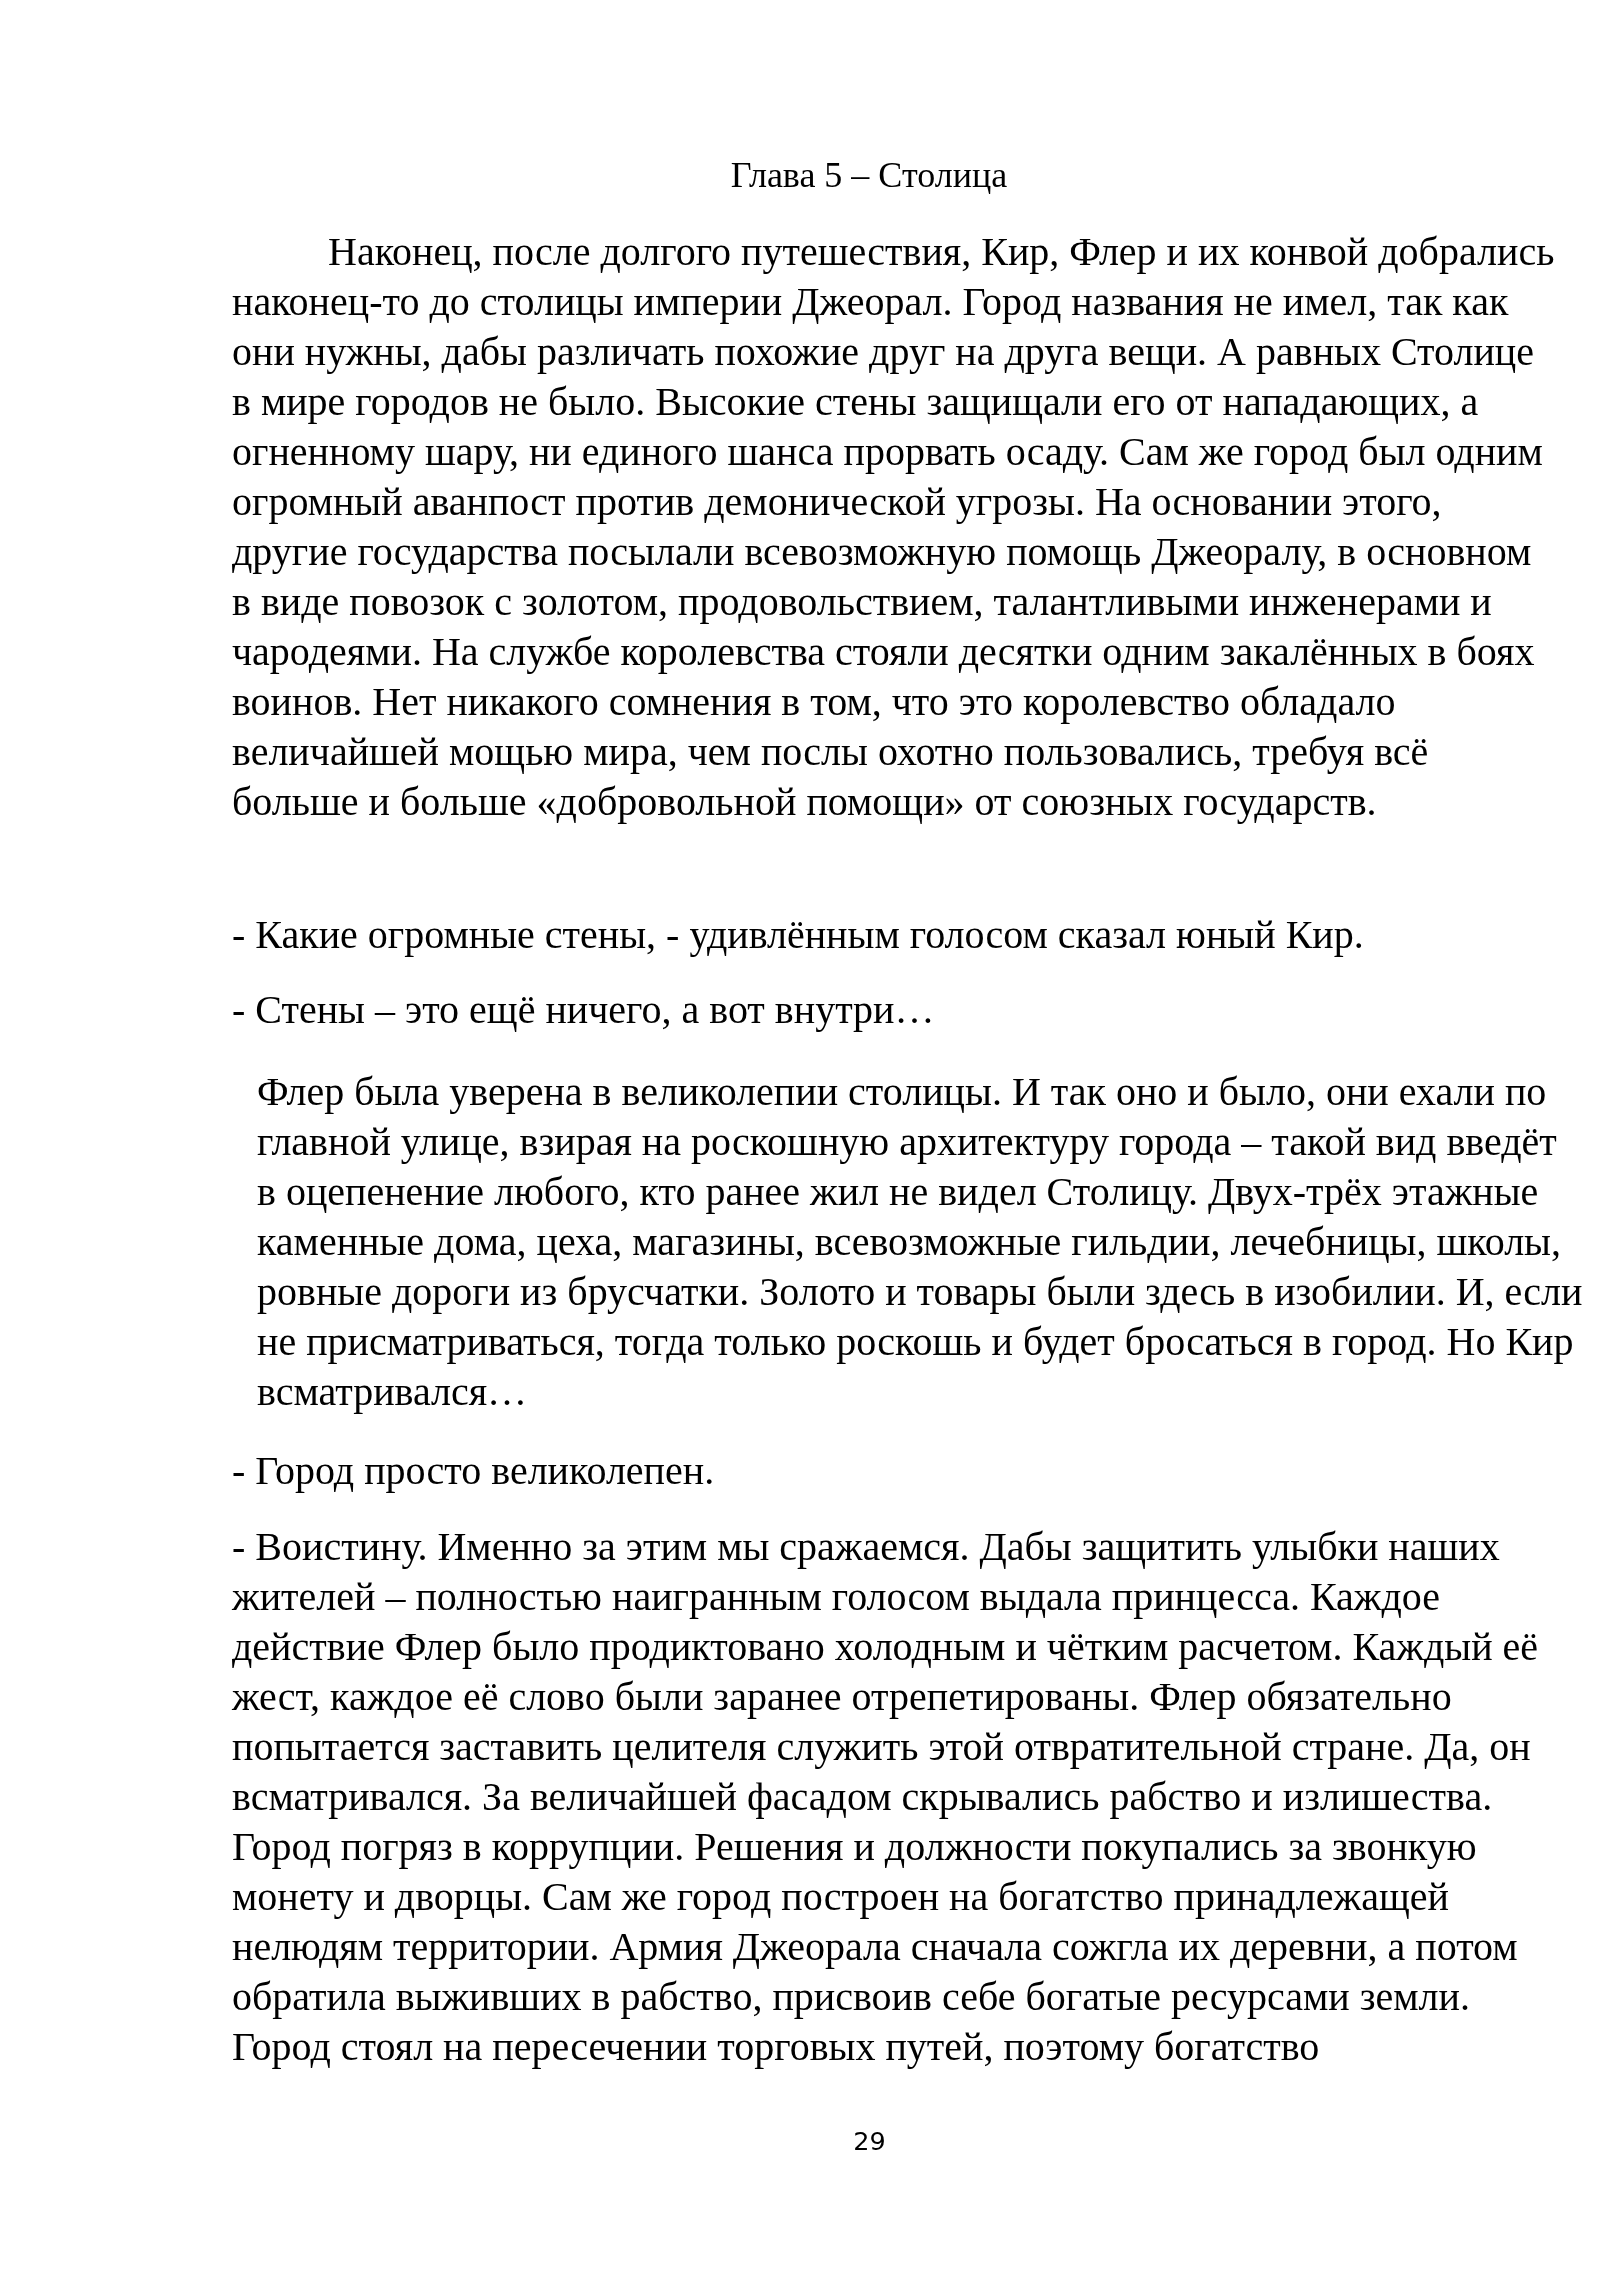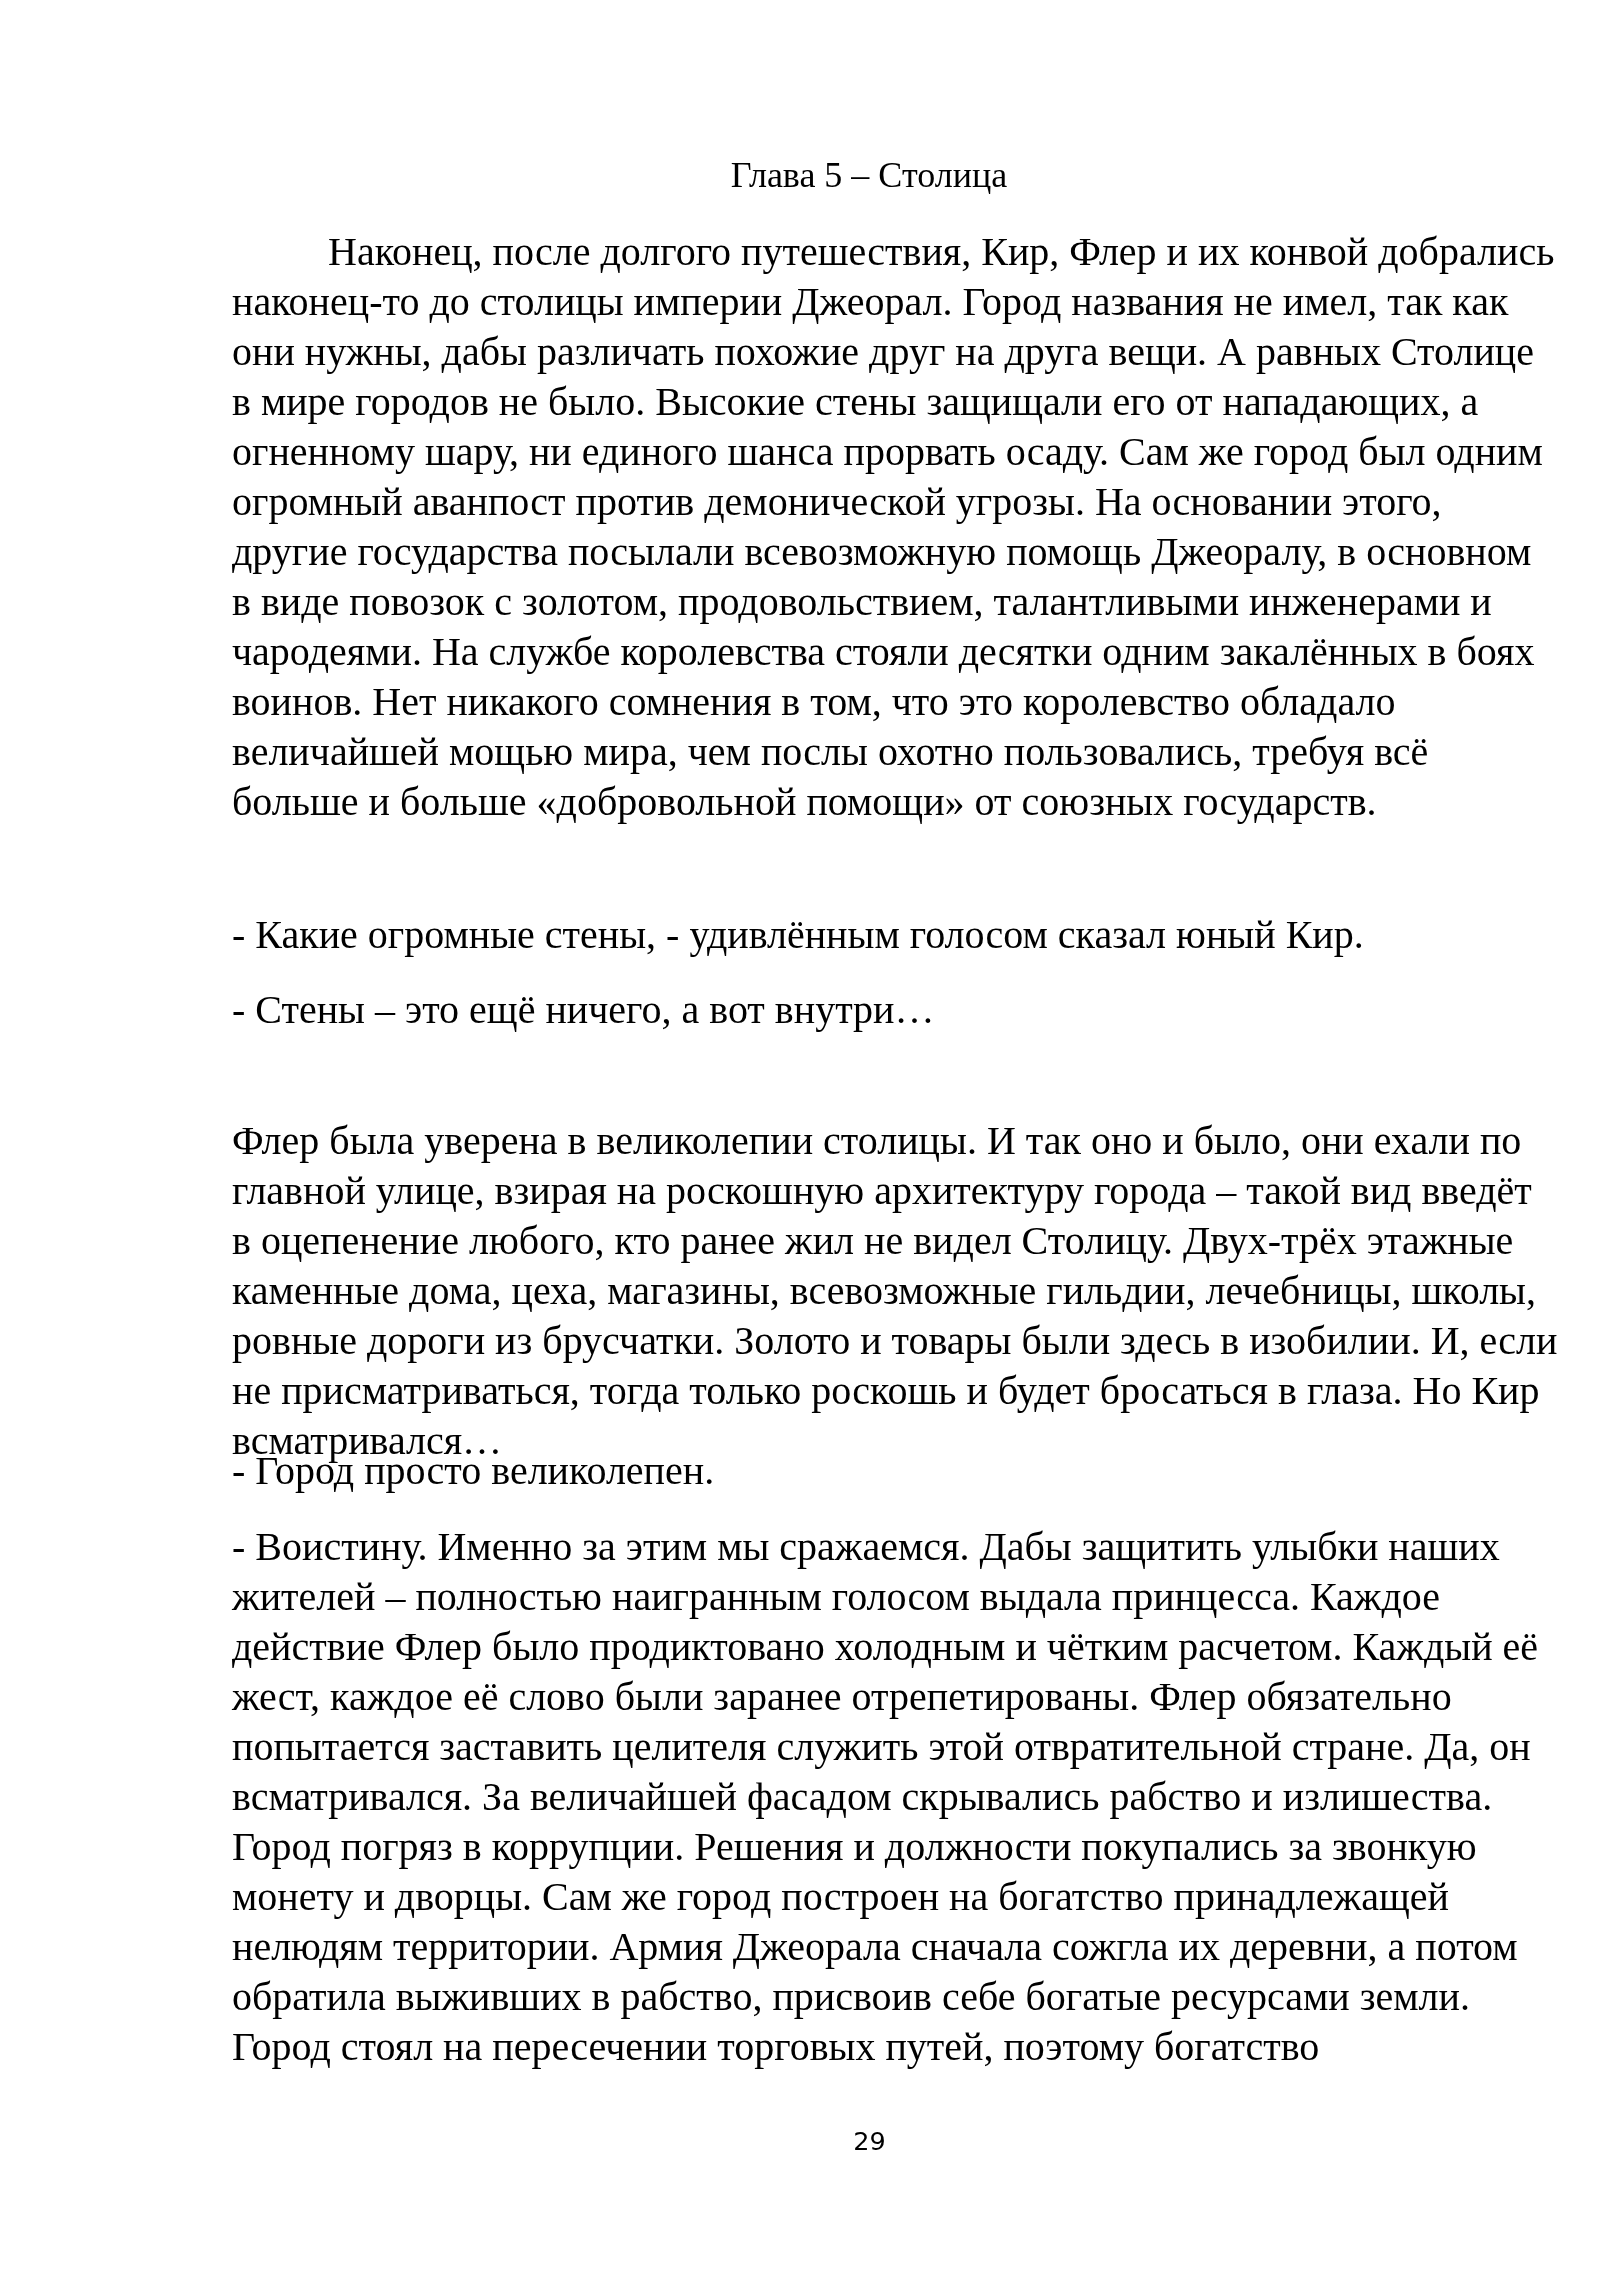--- a/index.html
+++ b/index.html
@@ -45,21 +45,21 @@
   .para .line {
     display: block;
     white-space: nowrap;
   }
   .para .line.indent {
     padding-left: 96px;
   }
   .p1 { top: 227px; }
   .p2 { top: 910px; }
   .p3 { top: 985px; }
-  .p4 { top: 1116px; }
+  .p4 { top: 1067px; margin-left: 25px; }
   .p5 { top: 1446px; }
   .p6 { top: 1522px; }
   .page-number {
     position: absolute;
     left: 0;
     width: 1739px;
     top: 2127px;
     text-align: center;
     font-family: "DejaVu Sans", "Liberation Sans", sans-serif;
     font-size: 25.5px;
@@ -95,21 +95,21 @@
   <div class="para p3">
     <span class="line">- Стены – это ещё ничего, а вот внутри…</span>
   </div>
 
   <div class="para p4">
     <span class="line">Флер была уверена в великолепии столицы. И так оно и было, они ехали по</span>
     <span class="line">главной улице, взирая на роскошную архитектуру города – такой вид введёт</span>
     <span class="line">в оцепенение любого, кто ранее жил не видел Столицу. Двух-трёх этажные</span>
     <span class="line">каменные дома, цеха, магазины, всевозможные гильдии, лечебницы, школы,</span>
     <span class="line">ровные дороги из брусчатки. Золото и товары были здесь в изобилии. И, если</span>
-    <span class="line">не присматриваться, тогда только роскошь и будет бросаться в глаза. Но Кир</span>
+    <span class="line">не присматриваться, тогда только роскошь и будет бросаться в город. Но Кир</span>
     <span class="line">всматривался…</span>
   </div>
 
   <div class="para p5">
     <span class="line">- Город просто великолепен.</span>
   </div>
 
   <div class="para p6">
     <span class="line">- Воистину. Именно за этим мы сражаемся. Дабы защитить улыбки наших</span>
     <span class="line">жителей – полностью наигранным голосом выдала принцесса. Каждое</span>

